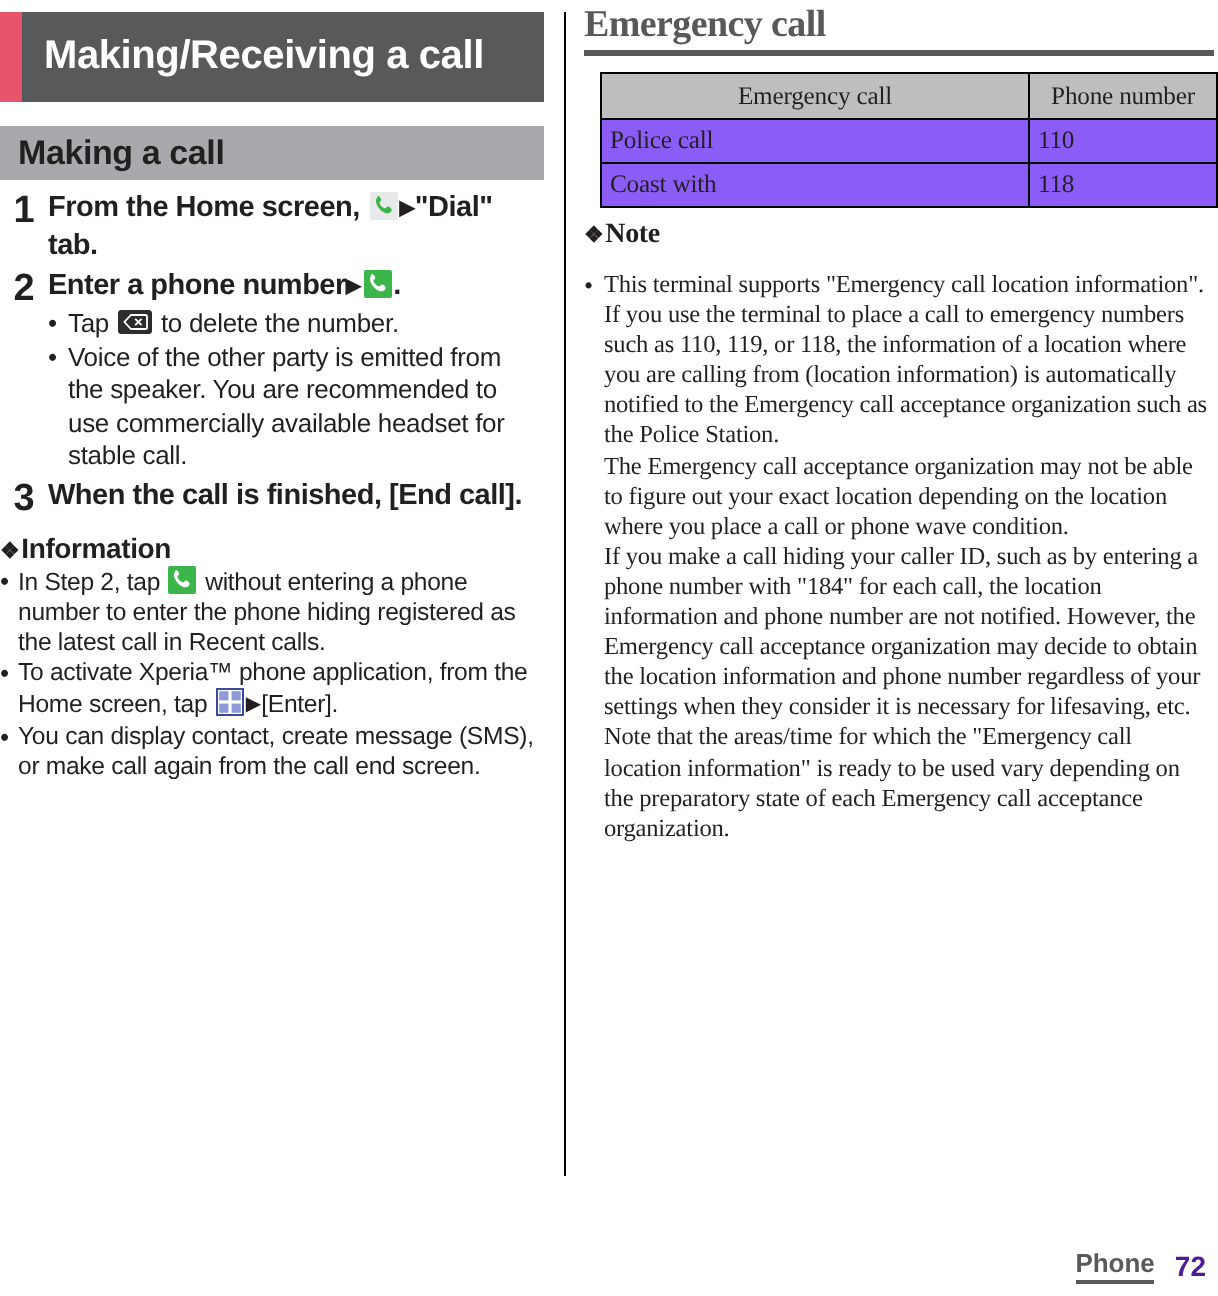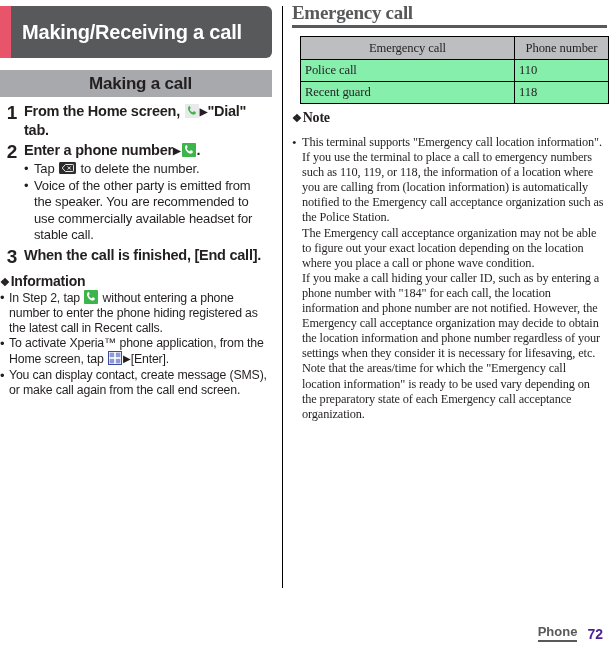--- a/index.html
+++ b/index.html
@@ -39,24 +39,23 @@
     position: relative;
     box-sizing: border-box;
     padding-left: 3px;
     font-family: Liberation Serif, serif;
   }
 
   
   .chapter-title {
     display: flex;
     align-items: center;
-    height: 52px;
+    height: 45px;
     background: #58595b;
     margin: 6px 4px 0 0;
-    border-radius: 6px;
   }
   .chapter-accent {
     width: 11px;
     align-self: stretch;
     background: #e8546a;
     flex: 0 0 auto;
   }
   .chapter-title-text {
     color: #ffffff;
     font-size: 20px;
@@ -65,21 +64,20 @@
     padding-left: 11px;
   }
 
   
   .section-bar {
     background: #a7a9ac;
     margin: 12px 4px 0 0;
     height: 27px;
     display: flex;
     align-items: center;
-    justify-content: center;
   }
   .section-bar-text {
     font-size: 17px;
     font-weight: bold;
     color: #231f20;
     padding-left: 9px;
     letter-spacing: -0.2px;
   }
 
   
@@ -178,21 +176,21 @@
     letter-spacing: -0.1px;
     color: #231f20;
   }
   table.emerg th {
     background: #bcbec0;
     text-align: center;
     padding: 3px 4px;
     line-height: 16px;
   }
   table.emerg td {
-    background: #86efac;
+    background: #8b5cf6;
     padding: 2px 4px;
     line-height: 17px;
     margin-top: 35px;
   }
   .col-label { width: 205px; }
   .col-num   { width: 85px; }
 
   .note-wrap { margin-top: 9px; padding-right: 2px; }
   .note-wrap .bullet {
     font-size: 12.3px;
@@ -234,21 +232,21 @@
     vertical-align: 1px;
     letter-spacing: 0;
   }
 
   
   .footer {
     position: absolute;
     right: 6px;
     bottom: 6px;
     display: flex;
-    align-items: flex-end;
+    align-items: center;
     gap: 10px;
   }
   .footer-chapter {
     font-size: 13px;
     font-weight: bold;
     color: #58595b;
     border-bottom: 2px solid #58595b;
     padding-bottom: 1px;
     line-height: 15px;
   }
@@ -367,21 +365,21 @@
           <th class="col-label">Emergency call</th>
           <th class="col-num">Phone number</th>
         </tr>
       </thead>
       <tbody>
         <tr>
           <td>Police call</td>
           <td>110</td>
         </tr>
         <tr>
-          <td>Recent guard</td>
+          <td>Coast with</td>
           <td>118</td>
         </tr>
       </tbody>
     </table>
 
     <div class="infohead">
         <span class="diamond-icon">❖</span>
         <span>Note</span>
       </div>
 

